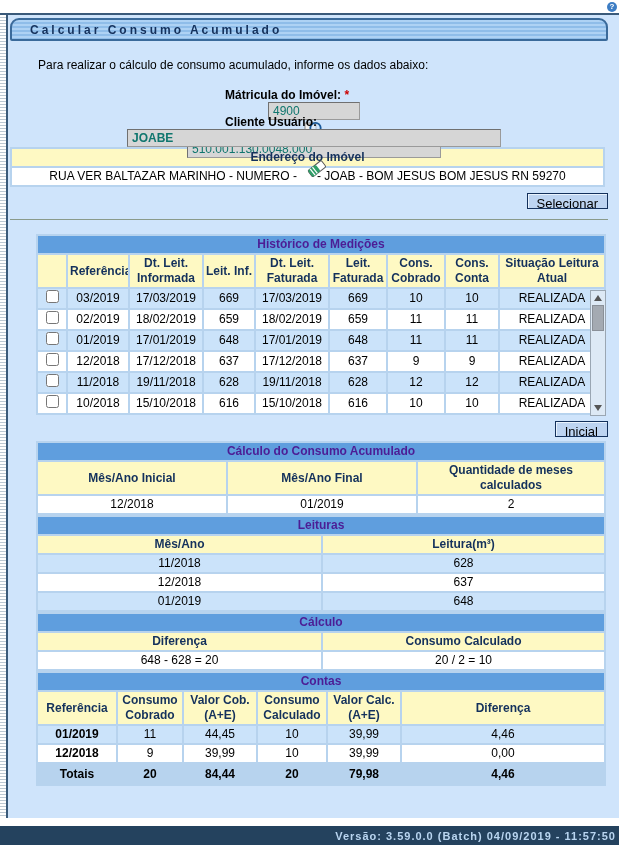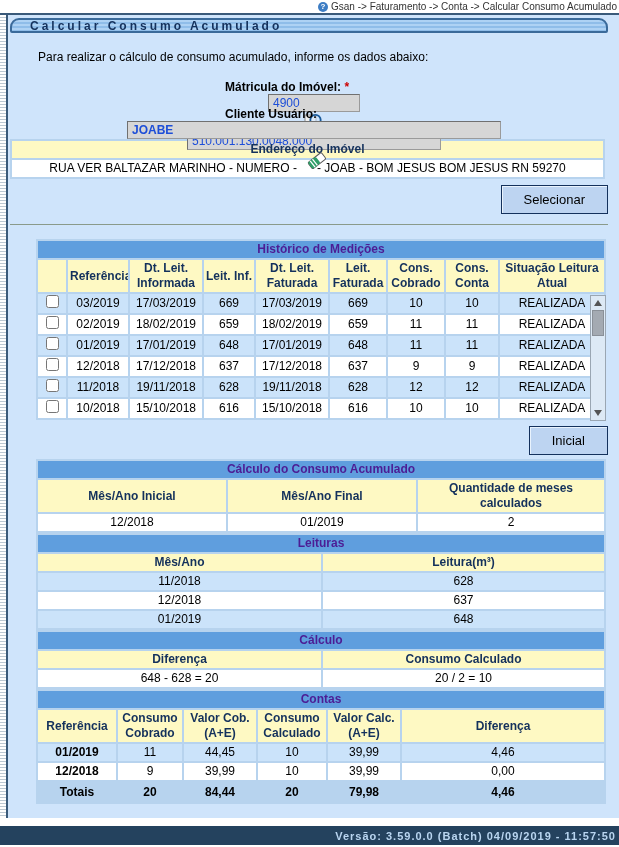--- a/index.html
+++ b/index.html
@@ -9,31 +9,31 @@
   
   .top-strip { height: 13px; background: #fff; display: flex; justify-content: flex-end; align-items: center; padding-right: 2px; font-size: 10px; color: #333; gap: 3px; }
   .bc-icon { width: 10px; height: 10px; border-radius: 50%; background: #3d7dc4; color: #fff; font-size: 8px; font-weight: bold; display: inline-flex; align-items: center; justify-content: center; line-height: 1; }
 
   
   .frame { display: flex; height: 805px; border-top: 2px solid #3a5a7a; }
   .left-edge { width: 8px; background: repeating-linear-gradient(to bottom, #ffffff 0px, #ffffff 2px, #bcc8d2 2px, #bcc8d2 3px); border-right: 2px solid #3a5a7a; }
   .content { flex: 1; background: #cfe4fb; padding: 0 11px 0 2px; position: relative; overflow: hidden; }
 
   
-  .title-bar { margin-top: 3px; height: 15px; border: 2px solid #3a6a9a; border-radius: 9px 9px 2px 2px;
+  .title-bar { margin-top: 3px; height: 23px; border: 2px solid #3a6a9a; border-radius: 9px 9px 2px 2px;
     background: repeating-linear-gradient(to bottom, #aeD2f4 0 2px, #8fbde9 2px 4px);
     display: flex; align-items: center; padding-left: 18px; color: #14315c; font-weight: bold; letter-spacing: 3px; }
 
   .intro { margin: 17px 0 16px 28px; }
 
   
   .form-row { display: flex; align-items: center; margin: 5px 0 5px 10px; height: 22px; flex-direction: column; }
   .form-label { width: 178px; font-weight: bold; }
   .req { color: #cc0000; font-weight: bold; }
-  .text-input { height: 26px; border: 1px solid #9a9a9a; border-top-color: #707070; border-left-color: #707070; background: #d6d6d6; padding: 1px 4px; font-family: "Liberation Sans", sans-serif; font-size: 12px; color: #1d4ed8; }
+  .text-input { height: 26px; border: 1px solid #9a9a9a; border-top-color: #707070; border-left-color: #707070; background: #d6d6d6; padding: 1px 4px; font-family: "Liberation Sans", sans-serif; font-size: 12px; color: #0f766e; }
   .w-matricula { width: 92px; }
   .w-inscricao { width: 254px; }
   .w-cliente  { width: 374px; font-weight: bold; }
   .icon-btn { width: 22px; height: 20px; display: inline-flex; align-items: center; justify-content: center; cursor: pointer; margin: 0 2px; }
   .eraser-slot { margin-left: 8px; }
 
   
   table.tbl { border-collapse: separate; border-spacing: 2px; table-layout: fixed; background: #b7d3ee; margin-left: 26px; width: 570px; }
   table.endereco-tbl { margin: 10px 0 0 0; width: 595px; }
   .tbl th, .tbl td { padding: 1px 2px; text-align: center; overflow: hidden; line-height: 1.25; }
@@ -51,40 +51,39 @@
   .hist-tbl .head-row th { height: 30px; }
   .vscroll { position: absolute; right: 2px; top: 56px; width: 16px; height: 126px; background: #dde9f5; border: 1px solid #9aa6b2; display: flex; flex-direction: column; align-items: center; }
   .varrow { width: 0; height: 0; border-left: 4px solid transparent; border-right: 4px solid transparent; margin: 4px 0; }
   .varrow.up { border-bottom: 6px solid #555; }
   .varrow.down { border-top: 6px solid #555; margin-top: auto; }
   .vthumb { width: 12px; height: 26px; background: #a4aab2; border: 1px solid #8a9098; }
 
   
   .btn-row { display: flex; margin: 6px 0 4px 0; }
   .btn-row.right { justify-content: flex-end; }
-  .btn { background: #bdd4f1; border: 1px solid #14315c; box-shadow: inset 1px 1px 0 #e9f3fd; color: #000; font-family: "Liberation Sans", sans-serif; font-size: 13px; padding: 2px 22px; height: 29px; cursor: pointer; }
+  .btn { background: #bdd4f1; border: 1px solid #14315c; box-shadow: inset 1px 1px 0 #e9f3fd; color: #000; font-family: "Liberation Sans", sans-serif; font-size: 13px; padding: 2px 9px; height: 16px; cursor: pointer; }
   .hr { border-top: 1px solid #8a9a8a; margin: 10px 0 6px 0; }
 
   .sect { }
   .contas-tbl .head-row th { height: 32px; }
   .contas-tbl tbody td:first-child, .contas-tbl tfoot td { font-weight: bold; }
   .contas-tbl tfoot td { background: transparent; height: 20px; }
 
   
   .white-gap { height: 8px; background: #fff; }
   .footer { height: 19px; background: #24425e; display: flex; align-items: center; justify-content: flex-end; padding-right: 3px; color: #b9d5f0; font-weight: bold; font-size: 11px; letter-spacing: 1px; }
 
   input[type="checkbox"] { width: 13px; height: 13px; }
 </style>
 </head>
 <body>
 
 <div class="top-strip">
   <span class="bc-icon">?</span>
-  <span>Gsan -&gt; Faturamento -&gt; Conta -&gt; Calcular Consumo Acumulado</span>
 </div>
 
 <div class="frame">
   <div class="left-edge"></div>
   <div class="content">
 
     <div class="title-bar">
       <span>Calcular Consumo Acumulado</span>
     </div>
 

